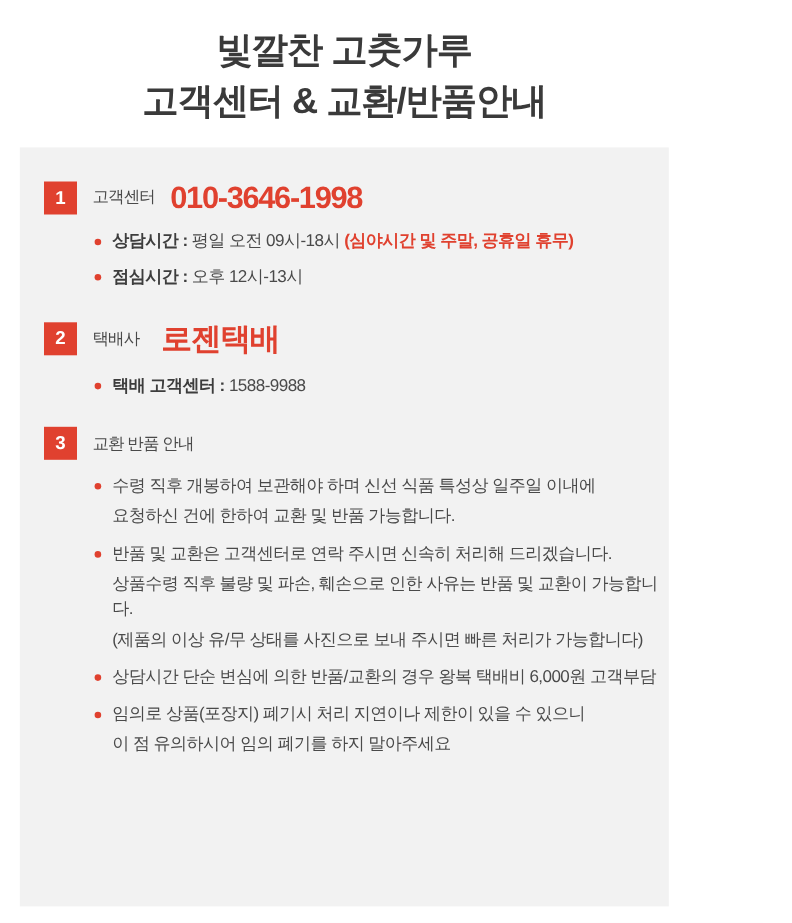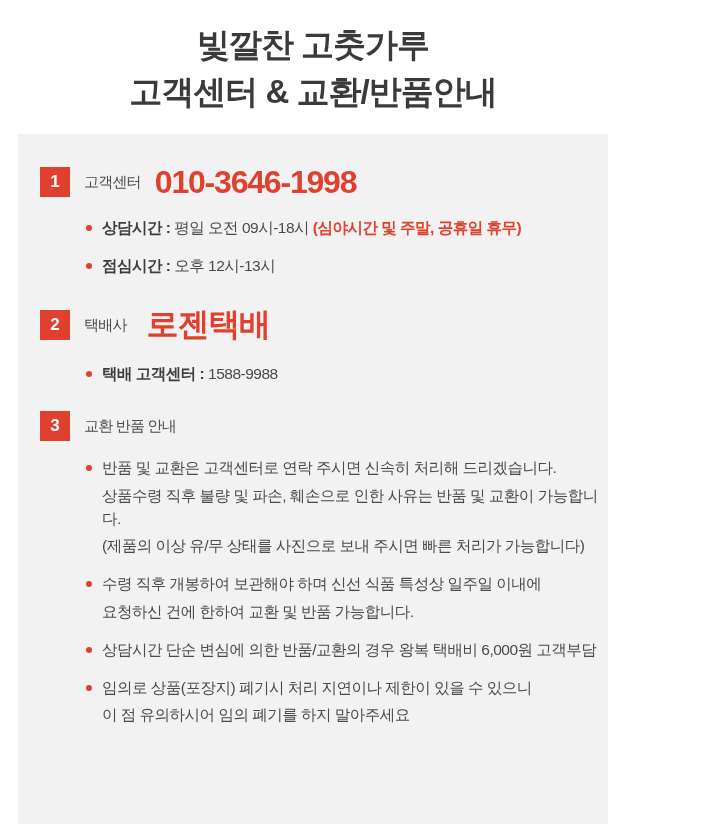--- a/index.html
+++ b/index.html
@@ -64,21 +64,21 @@
     align-items: center;
     justify-content: center;
     flex: none;
   }
   .sec-title {
     font-size: 15px;
     color: #4a4a4a;
     letter-spacing: -0.8px;
   }
   .sec-strong {
-    font-size: 32px;
+    font-size: 28px;
     font-weight: bold;
     color: #e0412f;
     letter-spacing: -1.2px;
   }
   .sec-strong.small-gap {
     margin-left: 6px;
   }
   
   ul.bullets {
     list-style: none;
@@ -86,21 +86,20 @@
     padding: 0 0 0 46px;
   }
   ul.bullets li {
     position: relative;
     padding-left: 16px;
     margin-bottom: 9px;
     font-size: 15.5px;
     line-height: 1.5;
     color: #4a4a4a;
     letter-spacing: -0.5px;
-    margin-top: 15px;
   }
   ul.bullets li::before {
     content: "";
     position: absolute;
     left: 0;
     top: 9px;
     width: 6px;
     height: 6px;
     border-radius: 50%;
     background: #e0412f;
@@ -169,27 +168,27 @@
       </ul>
     </div>
 
     <div class="section sec-block last">
       <div class="sec-head">
         <div class="num-badge">3</div>
         <div class="sec-title">교환 반품 안내</div>
       </div>
       <ul class="bullets wide">
         <li>
+          <span>수령 직후 개봉하여 보관해야 하며 신선 식품 특성상 일주일 이내에</span>
+          <span class="sub-line">요청하신 건에 한하여 교환 및 반품 가능합니다.</span>
+        </li>
+        <li>
           <span>반품 및 교환은 고객센터로 연락 주시면 신속히 처리해 드리겠습니다.</span>
           <span class="sub-line">상품수령 직후 불량 및 파손, 훼손으로 인한 사유는 반품 및 교환이 가능합니다.</span>
           <span class="sub-line">(제품의 이상 유/무 상태를 사진으로 보내 주시면 빠른 처리가 가능합니다)</span>
-        </li>
-        <li>
-          <span>수령 직후 개봉하여 보관해야 하며 신선 식품 특성상 일주일 이내에</span>
-          <span class="sub-line">요청하신 건에 한하여 교환 및 반품 가능합니다.</span>
         </li>
         <li>
           <span>상담시간 단순 변심에 의한 반품/교환의 경우 왕복 택배비 6,000원 고객부담</span>
         </li>
         <li>
           <span>임의로 상품(포장지) 폐기시 처리 지연이나 제한이 있을 수 있으니</span>
           <span class="sub-line">이 점 유의하시어 임의 폐기를 하지 말아주세요</span>
         </li>
       </ul>
     </div>

